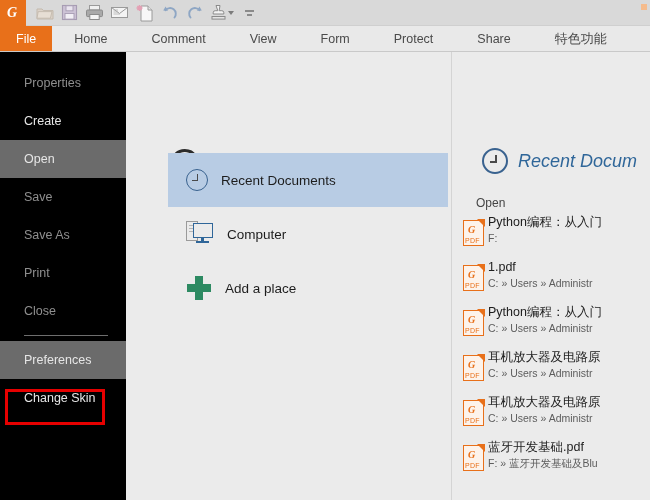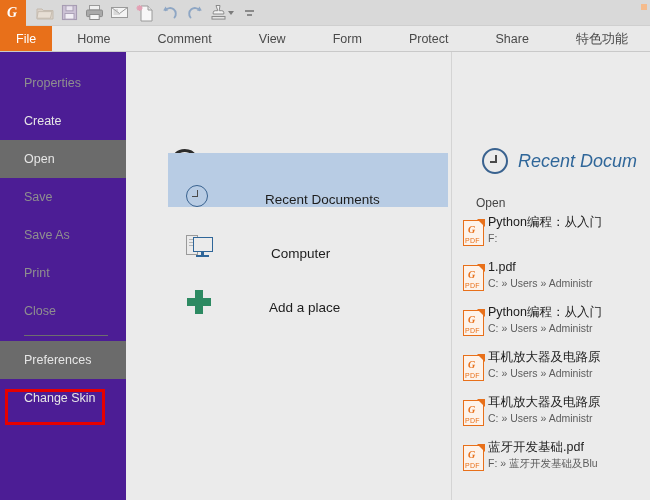--- a/index.html
+++ b/index.html
@@ -50,39 +50,38 @@
   .qat-more i { display: block; width: 9px; height: 2px; background: #8a8a8a; }
   .qat-more i.s { width: 5px; }
 
   
   .ribbon {
     position: absolute; left: 0; top: 26px; width: 650px; height: 26px;
     background: #e9e9e9;
     border-bottom: 1px solid #c9c9c9;
     display: flex; align-items: stretch;
     font-size: 12.5px;
-    justify-content: space-between;
   }
   .tab {
     display: flex; align-items: center; justify-content: center;
     padding: 0 22px;
     color: #4a4a4a;
     white-space: nowrap;
   }
   .tab.file {
     background: #e8701a; color: #fff;
     padding: 0 16px;
     font-size: 12.5px;
   }
   .tab.cjk { font-size: 13px; }
 
   
   .sidebar {
     position: absolute; left: 0; top: 52px; width: 126px; height: 448px;
-    background: #4c1d95;
+    background: #000000;
   }
   .side-item {
     height: 38px; line-height: 38px;
     padding-left: 24px;
     color: #e6e6e6;
     font-size: 12.5px;
     white-space: nowrap;
     position: relative;
   }
   .side-item.disabled { color: #8f8f8f; }
@@ -107,23 +106,23 @@
   }
   .page-title {
     position: absolute; left: 44px; top: 90px;
     font-size: 38px; color: #2b2b2b;
     font-weight: normal;
     letter-spacing: 0px;
   }
   .place-list { position: absolute; left: 42px; top: 101px; width: 280px; }
   .place {
     height: 54px;
-    display: flex; align-items: flex-end;
+    display: flex; align-items: center;
     padding-left: 18px;
-    font-size: 13.5px; color: #1d1d1d; gap: 44px;
+    font-size: 13.5px; color: #1d1d1d;
   }
   .place.selected { background: #b8cce4; }
   .place .plabel { margin-left: 13px; }
 
   
   .clock {
     width: 22px; height: 22px; border-radius: 50%;
     border: 1.6px solid #39628f;
     position: relative; flex: 0 0 auto;
   }

